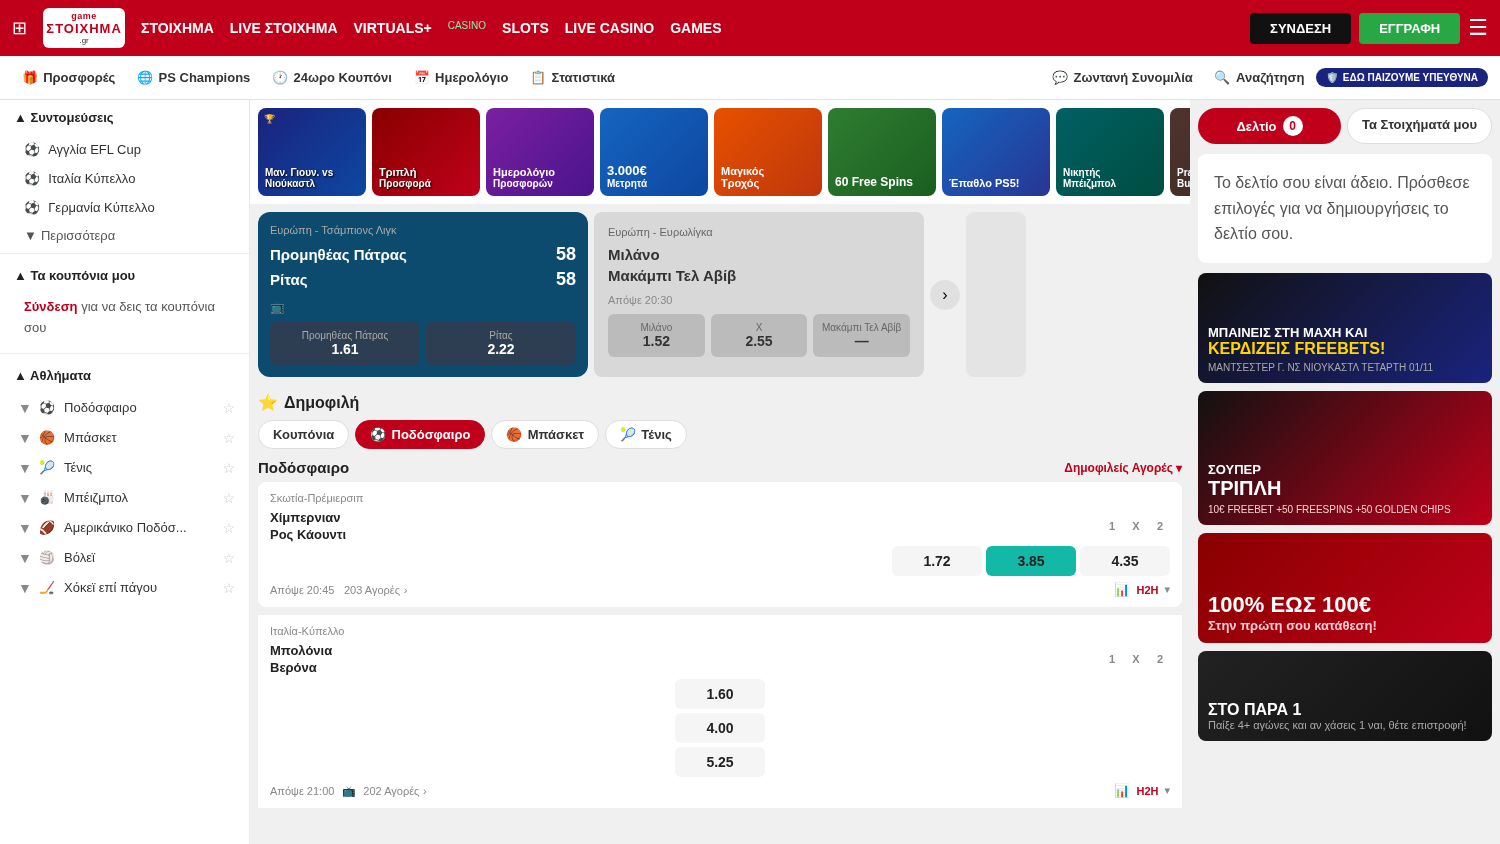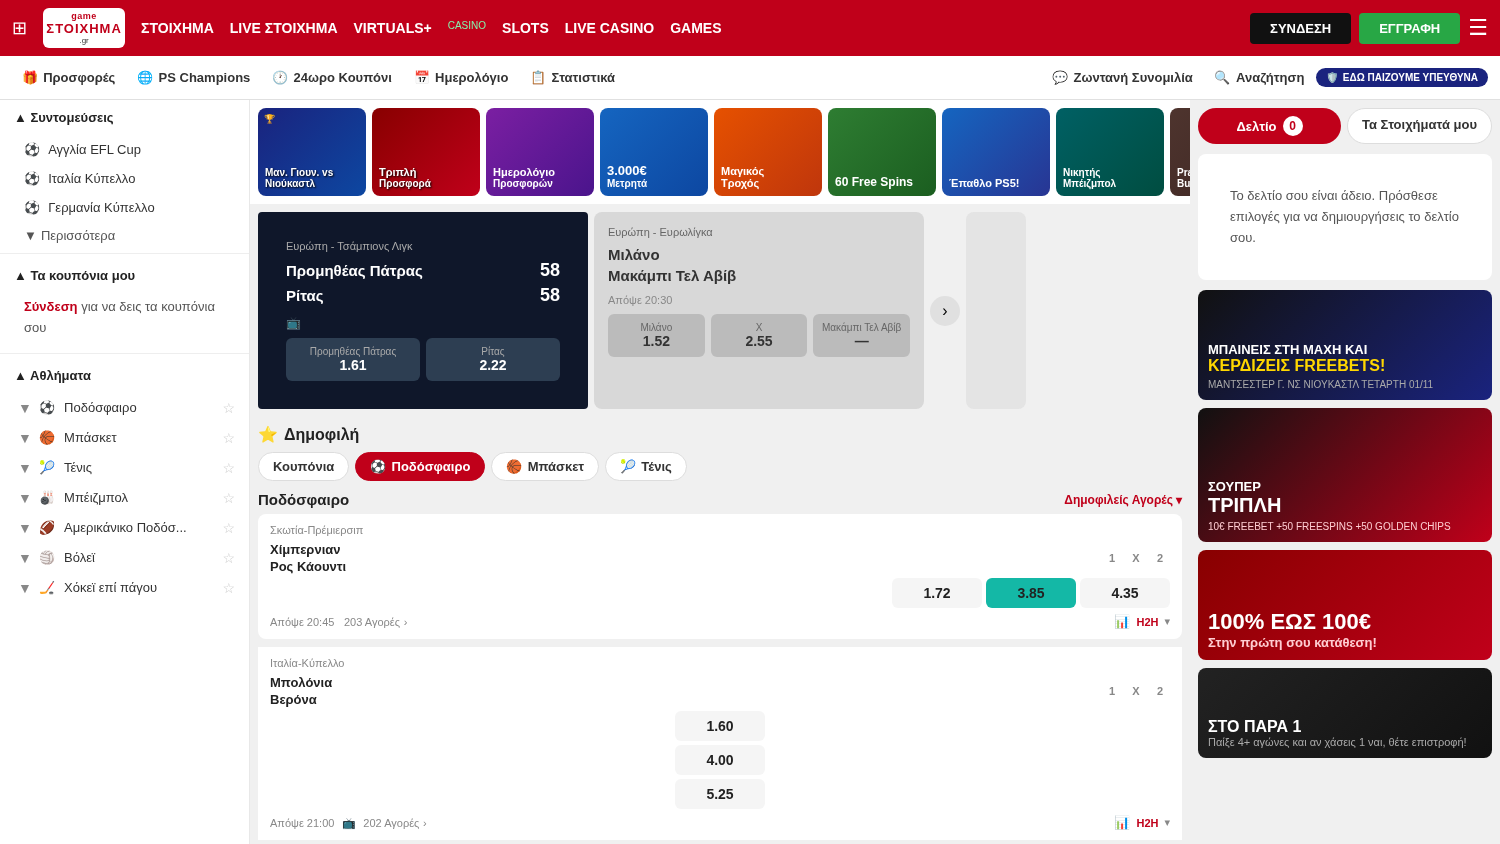--- a/index.html
+++ b/index.html
@@ -194,21 +194,21 @@
       </div>
       <div style="min-width:108px; height:88px; border-radius:8px; background:linear-gradient(135deg,#4e342e,#3e2723); display:flex; flex-direction:column; align-items:flex-start; justify-content:flex-end; padding:7px; cursor:pointer; flex-shrink:0; overflow:hidden;">
         <div style="font-size:10px; font-weight:700; color:#fff;">Pragmatic</div>
         <div style="font-size:10px; font-weight:700; color:#fff;">Buy Bonus</div>
       </div>
 
     </div>
 
     <div style="display:flex; gap:6px; padding:8px 8px; overflow-x:auto; background:#f0f0f0;">
 
-      <div style="background:#0f172a; border-radius:4px; min-width:330px; padding:28px; color:#fff; flex-shrink:0; position:relative;">
+      <div style="background:#0c4a6e; border-radius:12px; min-width:330px; padding:12px; color:#fff; flex-shrink:0; position:relative;">
         <div style="font-size:11px; color:#aaa; margin-bottom:8px;">Ευρώπη - Τσάμπιονς Λιγκ</div>
         <div style="display:flex; justify-content:space-between; align-items:center; margin-bottom:4px;">
           <span style="font-weight:700; font-size:15px;">Προμηθέας Πάτρας</span>
           <span style="font-size:18px; font-weight:700;">58</span>
         </div>
         <div style="display:flex; justify-content:space-between; align-items:center; margin-bottom:10px;">
           <span style="font-weight:700; font-size:15px;">Ρίτας</span>
           <span style="font-size:18px; font-weight:700;">58</span>
         </div>
         <div style="font-size:12px; color:#aaa; margin-bottom:8px;">📺</div>
@@ -355,21 +355,21 @@
   <aside style="width:310px; background:#f0f0f0; padding:8px; overflow-y:auto; flex-shrink:0;">
 
     <div style="display:flex; gap:6px; margin-bottom:10px;">
       <div style="flex:1; padding:8px; border-radius:20px; background:#c0001a; color:#fff; font-weight:700; font-size:13px; cursor:pointer; display:flex; align-items:center; justify-content:center; gap:6px;">
         <span>Δελτίο</span>
         <span style="background:#fff; color:#c0001a; border-radius:50%; width:20px; height:20px; display:inline-flex; align-items:center; justify-content:center; font-size:12px; font-weight:700;">0</span>
       </div>
       <div style="flex:1; padding:8px; border-radius:20px; background:#fff; color:#333; border:1px solid #ddd; font-weight:700; font-size:13px; cursor:pointer; text-align:center;">Τα Στοιχήματά μου</div>
     </div>
 
-    <div style="background:#fff; border-radius:8px; padding:32px; font-size:13px; color:#555; line-height:1.6; margin-bottom:10px;">Το δελτίο σου είναι άδειο. Πρόσθεσε επιλογές για να δημιουργήσεις το δελτίο σου.</div>
+    <div style="background:#fff; border-radius:8px; padding:16px; font-size:16px; color:#555; line-height:1.6; margin-bottom:10px;">Το δελτίο σου είναι άδειο. Πρόσθεσε επιλογές για να δημιουργήσεις το δελτίο σου.</div>
 
     <div style="display:flex; flex-direction:column; gap:8px;">
       <div style="border-radius:8px; overflow:hidden; height:110px; background:linear-gradient(135deg,#111 0%,#1a237e 100%); padding:10px; cursor:pointer; display:flex; flex-direction:column; justify-content:flex-end;">
         <div style="font-size:13px; font-weight:700; color:#fff;">ΜΠΑΙΝΕΙΣ ΣΤΗ ΜΑΧΗ ΚΑΙ</div>
         <div style="font-size:16px; font-weight:900; color:#ffd700;">ΚΕΡΔΙΖΕΙΣ FREEBETS!</div>
         <div style="font-size:10px; color:#aaa; margin-top:4px;">ΜΑΝΤΣΕΣΤΕΡ Γ. ΝΣ ΝΙΟΥΚΑΣΤΛ ΤΕΤΑΡΤΗ 01/11</div>
       </div>
       <div style="border-radius:8px; overflow:hidden; height:134px; background:linear-gradient(135deg,#111 0%,#c0001a 100%); padding:10px; cursor:pointer; display:flex; flex-direction:column; justify-content:flex-end;">
         <div style="font-size:13px; font-weight:700; color:#fff;">ΣΟΥΠΕΡ</div>
         <div style="font-size:20px; font-weight:900; color:#fff;">ΤΡΙΠΛΗ</div>

